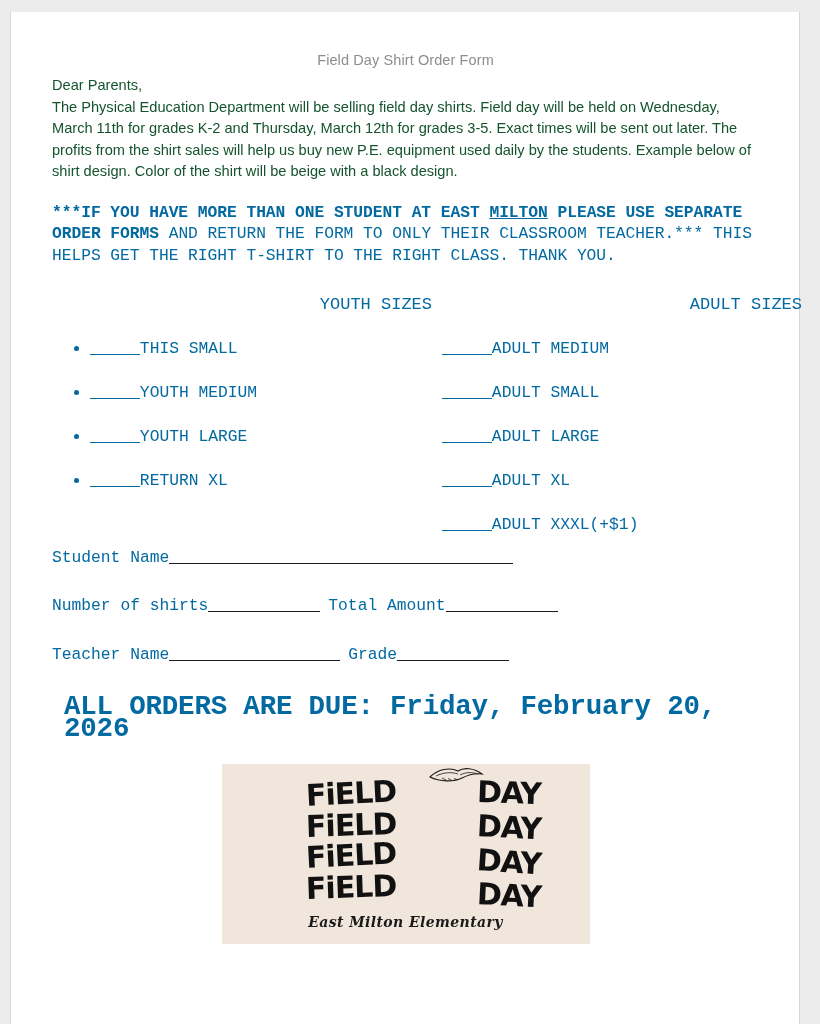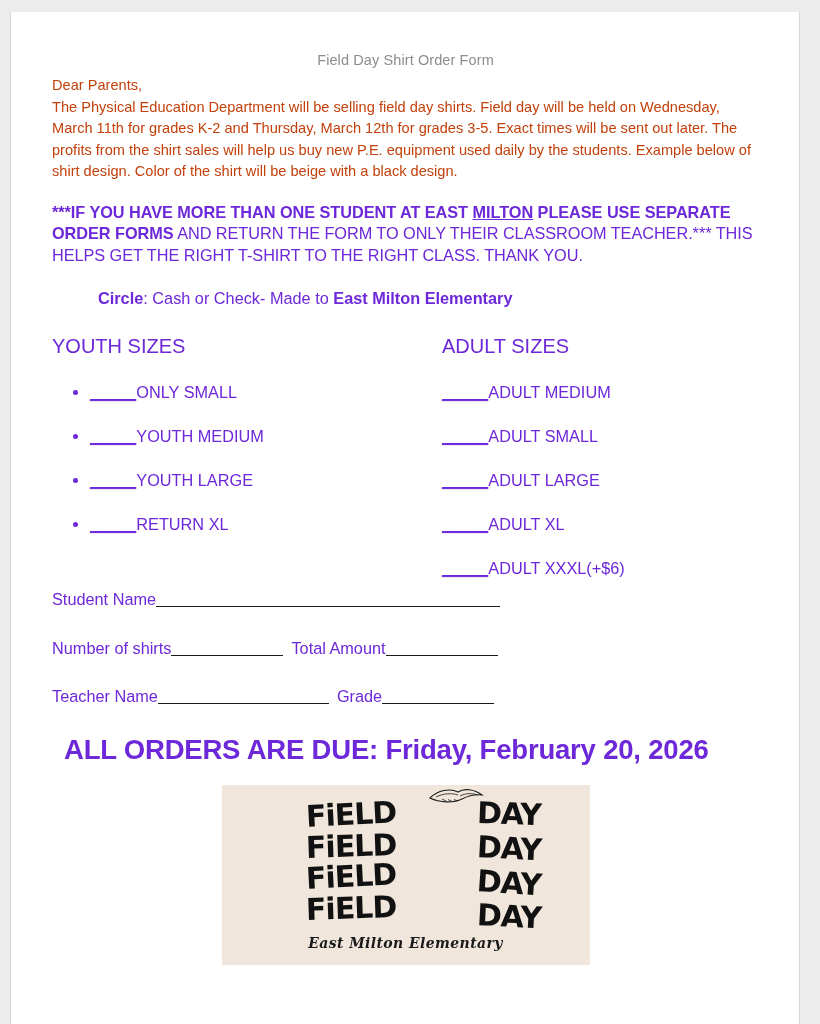--- a/index.html
+++ b/index.html
@@ -40,31 +40,31 @@
     font-size: 14.5px;
     color: #8d8d8d;
     text-align: center;
     margin: 0;
     padding-top: 40px;
     letter-spacing: 0.1px;
   }
   .intro {
     font-family: "Liberation Sans", sans-serif;
     font-size: 14.6px;
-    color: #c2410c;
+    color: #14532d;
     line-height: 21.5px;
     margin: 7px 0 0 0;
     max-width: 720px;
   }
   .intro .salutation { display: block; }
 
   
   .serif-block {
-    font-family: Liberation Sans, sans-serif;
-    color: #6d28d9;
+    font-family: Liberation Mono, monospace;
+    color: #0369a1;
     font-size: 16.3px;
     line-height: 21.5px;
   }
 
   .notice {
     margin: 19px 0 0 0;
     font-size: 16.3px;
     line-height: 21.8px;
     letter-spacing: -0.05px;
   }
@@ -92,22 +92,23 @@
     top: 0;
     width: 380px;
   }
   .col-adult {
     position: absolute;
     left: 390px;
     top: 0;
     width: 360px;
   }
   .col-head {
-    font-size: 20px;
+    font-size: 17px;
     margin: 0 0 0 0;
+    text-align: right;
   }
   ul.size-list {
     list-style: disc;
     margin: 0;
     padding-left: 38px;
   }
   ul.size-list li {
     font-size: 16.3px;
     margin-top: 24px;
     line-height: 20px;
@@ -218,44 +219,41 @@
   <div class="intro">
     <span class="salutation">Dear Parents,</span>
     <span>The Physical Education Department will be selling field day shirts. Field day will be held on Wednesday, March 11th for grades K-2 and Thursday, March 12th for grades 3-5. Exact times will be sent out later. The profits from the shirt sales will help us buy new P.E. equipment used daily by the students. Example below of shirt design. Color of the shirt will be beige with a black design.</span>
   </div>
 
   <p class="notice serif-block">
     <b>***IF YOU HAVE MORE THAN ONE STUDENT AT EAST </b><b><u>MILTON</u></b><b> PLEASE USE SEPARATE ORDER FORMS</b><span> AND RETURN THE FORM TO ONLY THEIR CLASSROOM TEACHER.*** THIS HELPS GET THE RIGHT T-SHIRT TO THE RIGHT CLASS. THANK YOU.</span>
   </p>
 
 
-  <div class="circle-line serif-block">
-    <b>Circle</b><span>: Cash or Check- Made to </span><b>East Milton Elementary</b>
-  </div>
 
   <div class="sizes serif-block">
 
     <div class="col-youth">
       <div class="col-head">YOUTH SIZES</div>
       <ul class="size-list">
-        <li><span class="blank">_____</span><span>ONLY SMALL</span></li>
+        <li><span class="blank">_____</span><span>THIS SMALL</span></li>
         <li><span class="blank">_____</span><span>YOUTH MEDIUM</span></li>
         <li><span class="blank">_____</span><span>YOUTH LARGE</span></li>
         <li><span class="blank">_____</span><span>RETURN XL</span></li>
       </ul>
     </div>
 
     <div class="col-adult">
       <div class="col-head">ADULT SIZES</div>
       <ul class="adult-list">
         <li><span class="blank">_____</span><span>ADULT MEDIUM</span></li>
         <li><span class="blank">_____</span><span>ADULT SMALL</span></li>
         <li><span class="blank">_____</span><span>ADULT LARGE</span></li>
         <li><span class="blank">_____</span><span>ADULT XL</span></li>
-        <li><span class="blank">_____</span><span>ADULT XXXL(+$6)</span></li>
+        <li><span class="blank">_____</span><span>ADULT XXXL(+$1)</span></li>
       </ul>
     </div>
 
   </div>
 
   <div class="fields serif-block">
 
     <div class="field-row">
       <span>Student Name</span><span class="rule w-student"></span>
     </div>

